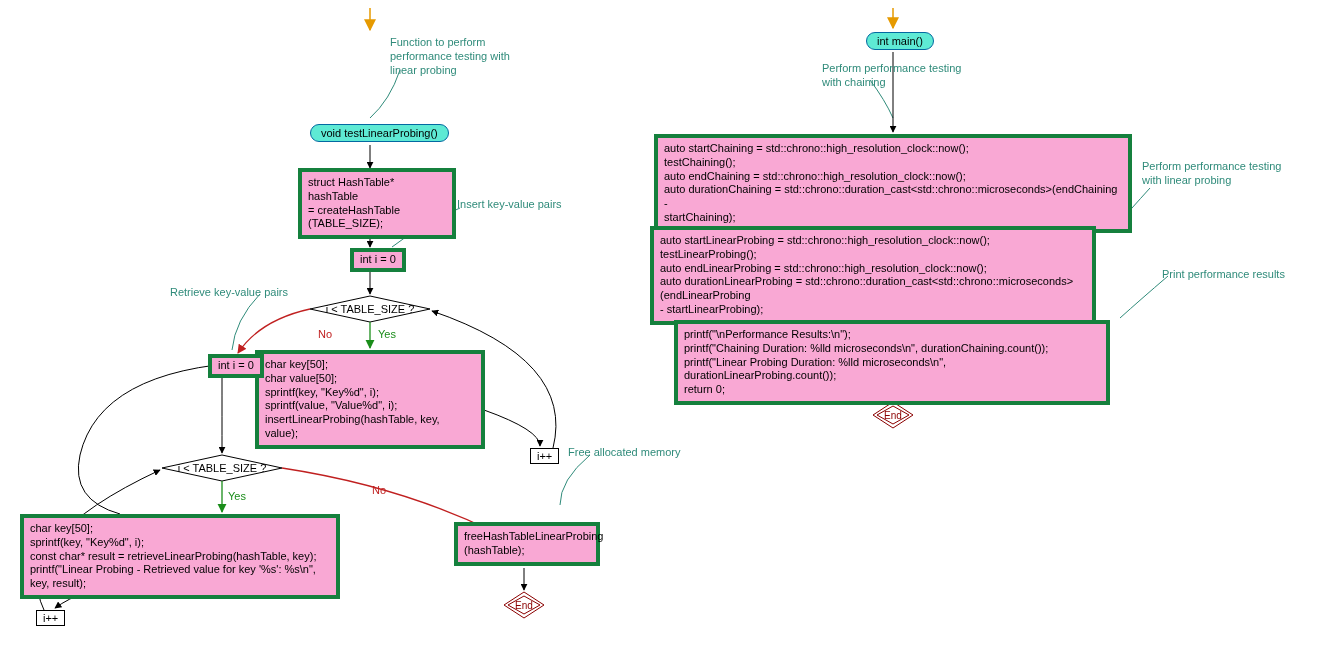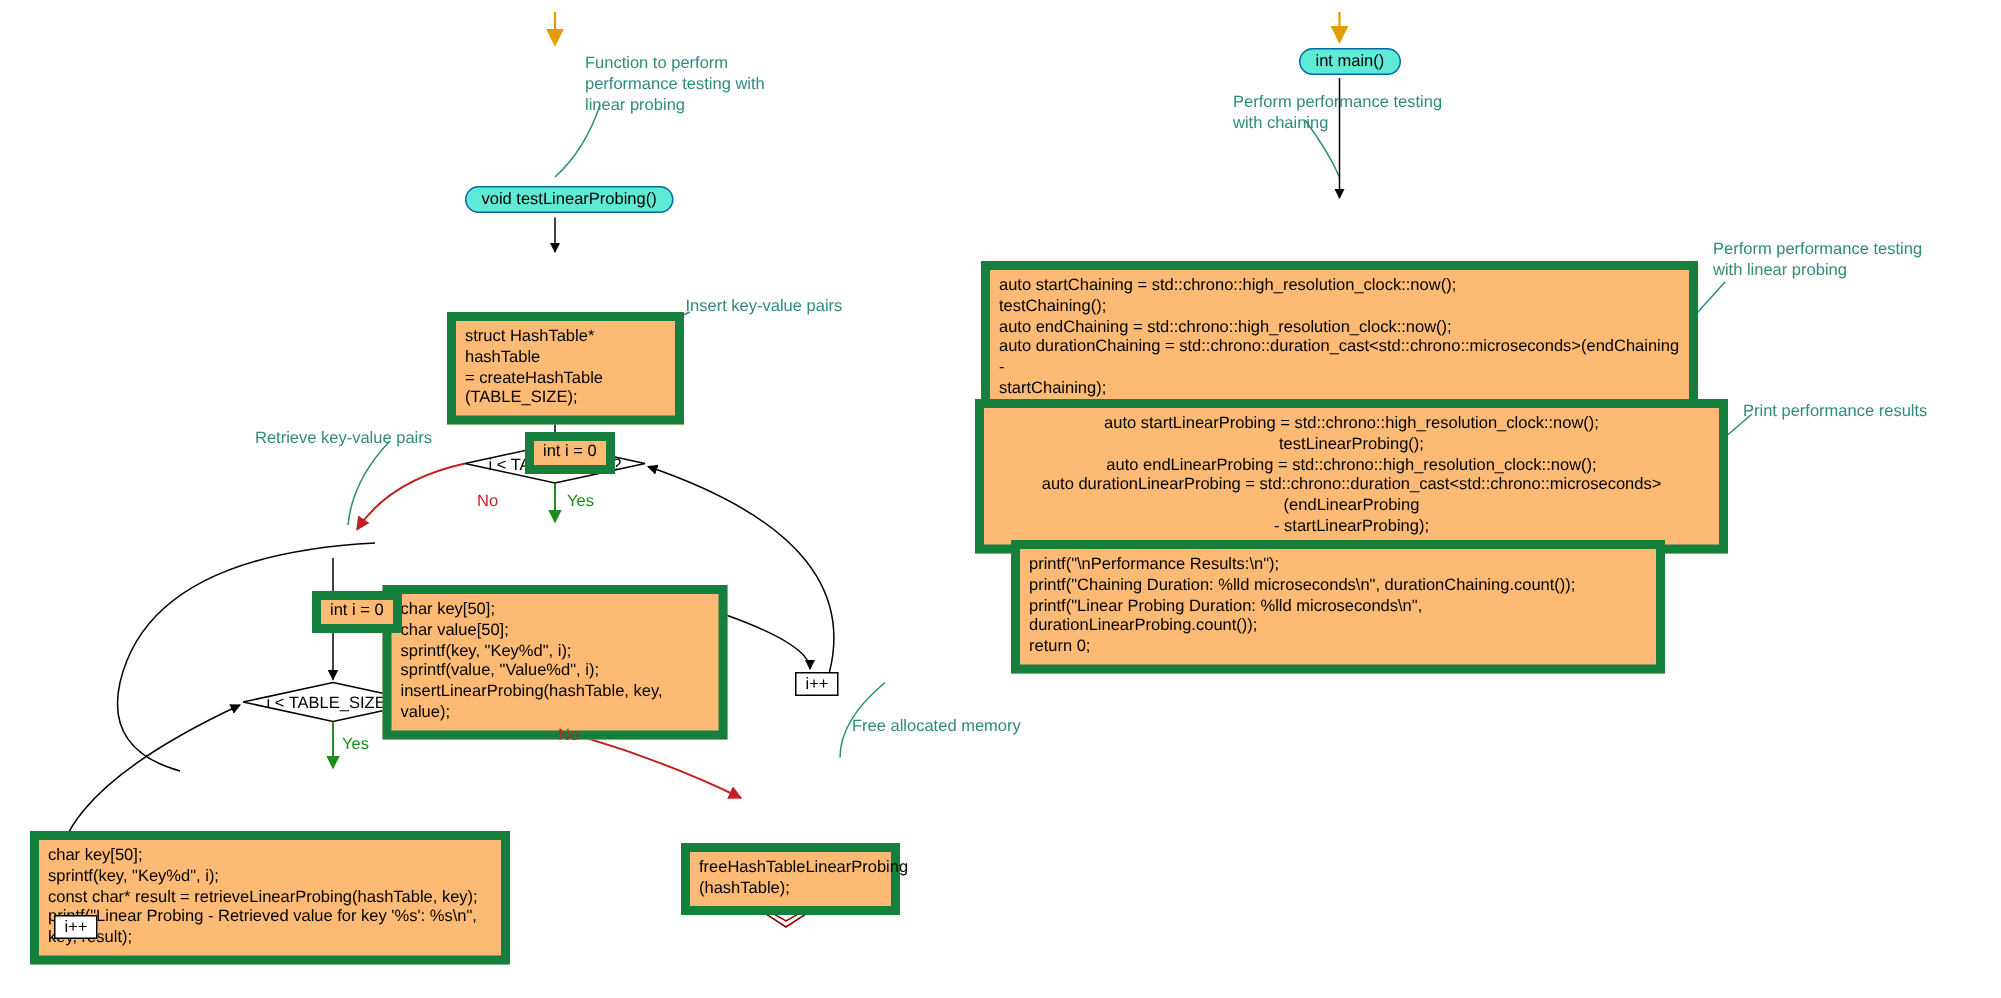--- a/index.html
+++ b/index.html
@@ -14,27 +14,26 @@
     position: relative;
     overflow: hidden;
   }
   svg {
     position: absolute;
     top: 0;
     left: 0;
   }
   .box {
     position: absolute;
-    border: 6px solid #15803d;
-    background: #fdba74;
+    border: 4px solid #15803d;
+    background: #f9a8d4;
     padding: 4px 6px;
     box-sizing: border-box;
     line-height: 1.25;
     white-space: pre-line;
-    margin-top: 40px;
   }
   .term {
     position: absolute;
     border: 1px solid #0369a1;
     background: #5eead4;
     border-radius: 999px;
     padding: 2px 10px;
     box-sizing: border-box;
     white-space: nowrap;
   }
@@ -164,21 +163,21 @@
 <div class="box" style="left:255px; top:350px; width:230px;">char key[50];
 char value[50];
 sprintf(key, "Key%d", i);
 sprintf(value, "Value%d", i);
 insertLinearProbing(hashTable, key, value);</div>
 
 <div class="box" style="left:208px; top:354px; padding:1px 6px;">int i = 0</div>
 
 <div class="inc" style="left:530px; top:448px;">i++</div>
 
-<div class="label teal" style="left:568px; top:446px;margin-top:32px;">Free allocated memory</div>
+<div class="label teal" style="left:568px; top:446px;">Free allocated memory</div>
 
 <div class="label green" style="left:228px; top:490px;">Yes</div>
 <div class="label red" style="left:372px; top:484px;">No</div>
 
 <div class="box" style="left:20px; top:514px; width:320px;">char key[50];
 sprintf(key, "Key%d", i);
 const char* result = retrieveLinearProbing(hashTable, key);
 printf("Linear Probing - Retrieved value for key '%s': %s\n", key, result);</div>
 
 <div class="inc" style="left:36px; top:610px;">i++</div>
@@ -193,21 +192,21 @@
 
 <div class="box" style="left:654px; top:134px; width:478px;">auto startChaining = std::chrono::high_resolution_clock::now();
 testChaining();
 auto endChaining = std::chrono::high_resolution_clock::now();
 auto durationChaining = std::chrono::duration_cast&lt;std::chrono::microseconds&gt;(endChaining -
 startChaining);</div>
 
 <div class="label teal" style="left:1142px; top:160px;">Perform performance testing
 with linear probing</div>
 
-<div class="box" style="left:650px; top:226px; width:502px;text-align:center;">auto startLinearProbing = std::chrono::high_resolution_clock::now();
+<div class="box" style="left:650px; top:226px; width:446px;">auto startLinearProbing = std::chrono::high_resolution_clock::now();
 testLinearProbing();
 auto endLinearProbing = std::chrono::high_resolution_clock::now();
 auto durationLinearProbing = std::chrono::duration_cast&lt;std::chrono::microseconds&gt;(endLinearProbing
 - startLinearProbing);</div>
 
 <div class="label teal" style="left:1162px; top:268px;">Print performance results</div>
 
 <div class="box" style="left:674px; top:320px; width:436px;">printf("\nPerformance Results:\n");
 printf("Chaining Duration: %lld microseconds\n", durationChaining.count());
 printf("Linear Probing Duration: %lld microseconds\n", durationLinearProbing.count());

